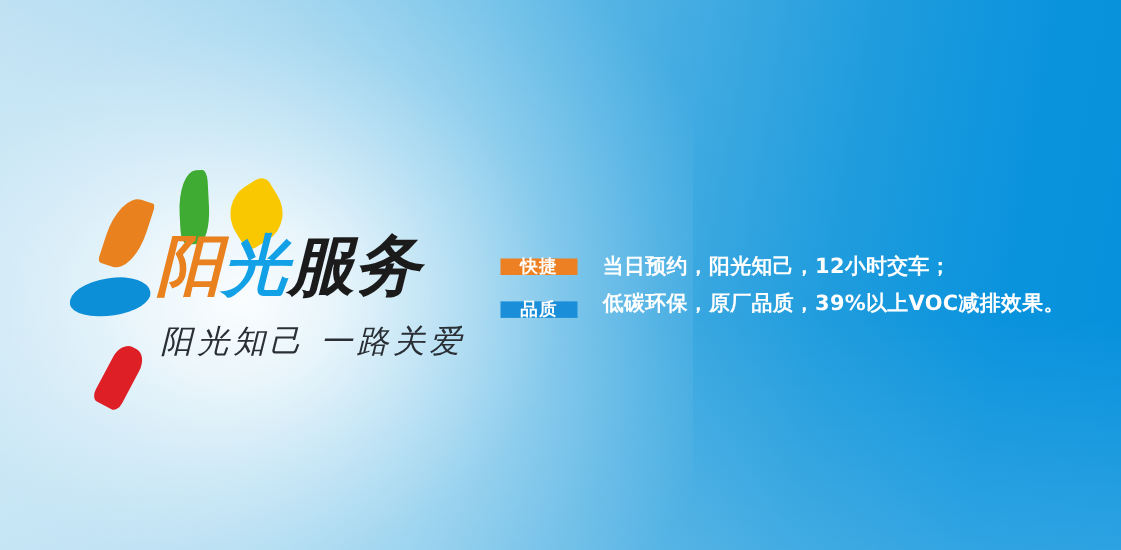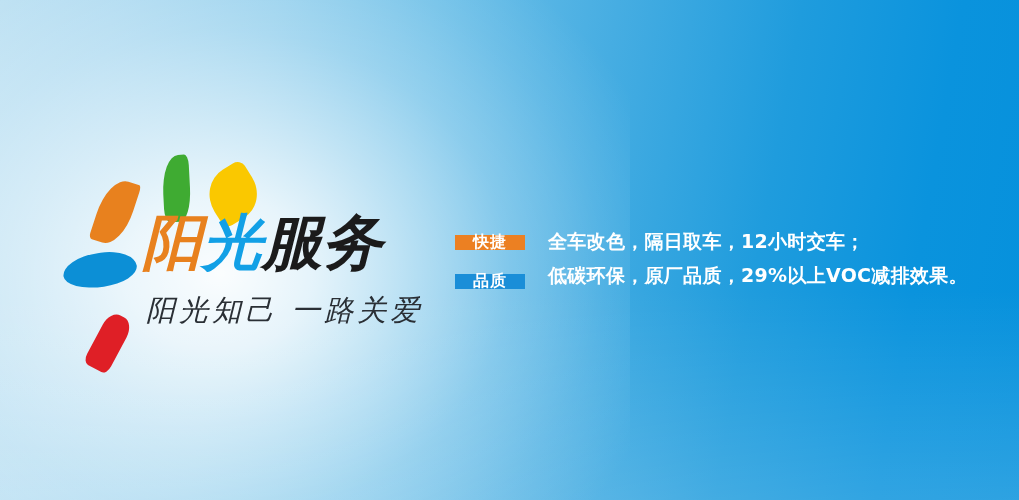--- a/index.html
+++ b/index.html
@@ -192,23 +192,23 @@
 
     <div class="logo-title"><span class="seg-a">阳</span><span class="seg-b">光</span><span class="seg-c">服务</span></div>
 
     <div class="logo-tagline">阳光知己 一路关爱</div>
   </div>
 
   <div class="features">
 
     <div class="feature-row">
       <div class="badge badge-quick">快捷</div>
-      <div class="feature-text">全车改色，隔日取车，12小时交车；</div>
+      <div class="feature-text">当日预约，阳光知己，12小时交车；</div>
     </div>
 
 
     <div class="feature-row">
       <div class="badge badge-quality">品质</div>
-      <div class="feature-text">低碳环保，原厂品质，29%以上VOC减排效果。</div>
+      <div class="feature-text">低碳环保，原厂品质，39%以上VOC减排效果。</div>
     </div>
 
   </div>
 </div>
 
 </body></html>

